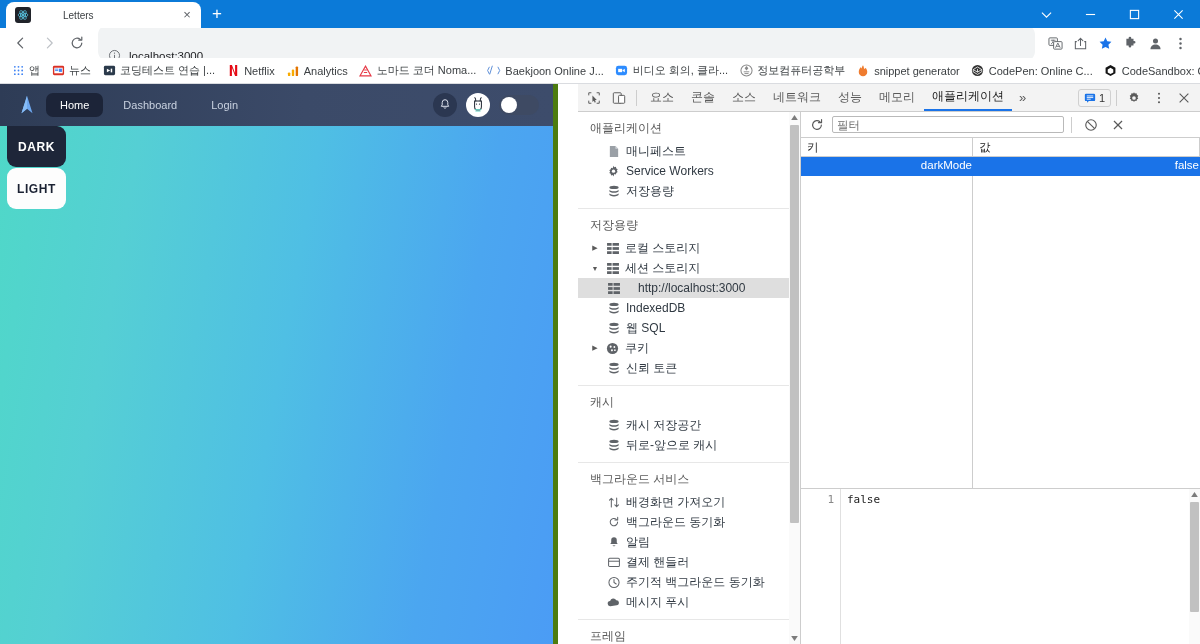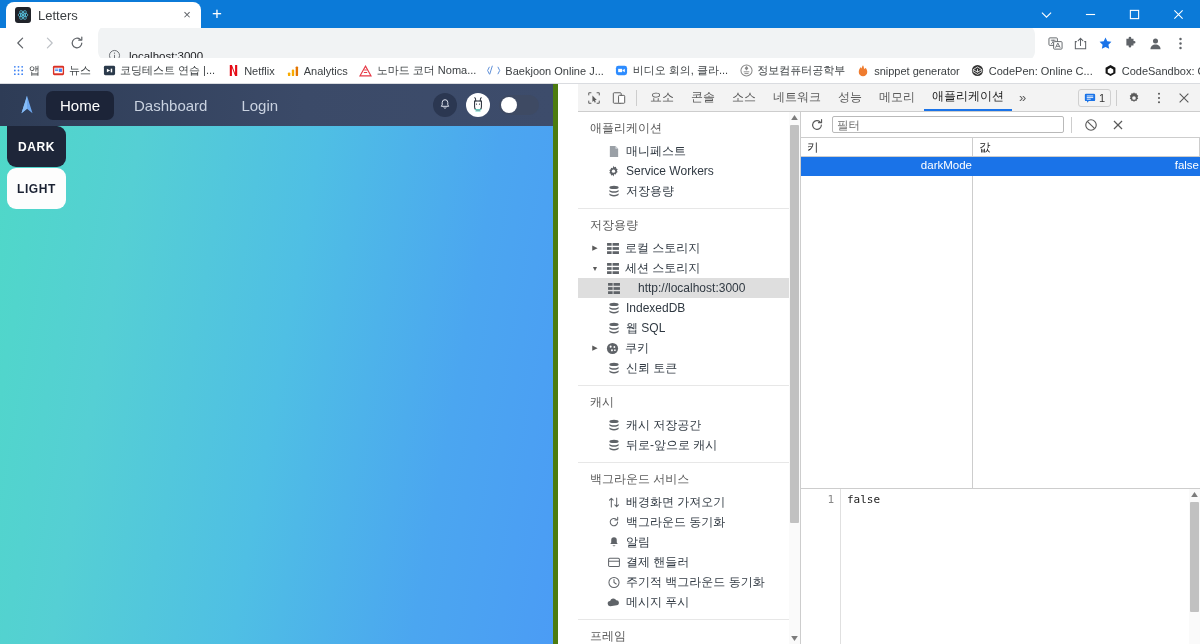--- a/index.html
+++ b/index.html
@@ -20,22 +20,22 @@
   .tab {
     width: 195px; height: 26px; background: #fff;
     border-radius: 8px 8px 0 0; display: flex; align-items: center;
     padding: 0 6px 0 9px; margin-left: 6px; gap: 7px;
   }
   .tab-favicon {
     width: 16px; height: 16px; border-radius: 3px; background: #20232a;
     display: flex; align-items: center; justify-content: center; flex: 0 0 16px;
   }
   .tab-title {
-    font-size: 13px; color: #3c4043; white-space: nowrap; overflow: hidden;
-    text-overflow: ellipsis; flex: 1;
+    font-size: 10px; color: #3c4043; white-space: nowrap; overflow: hidden;
+    text-overflow: ellipsis; flex: 1; margin-left: 25px;
   }
   .tab-close {
     width: 16px; height: 16px; color: #5f6368; font-size: 13px; line-height: 15px;
     text-align: center; flex: 0 0 16px;
   }
   .newtab {
     width: 28px; height: 26px; color: #fff; font-size: 17px; line-height: 24px;
     text-align: center; margin-left: 2px;
   }
   .wincontrols {
@@ -80,21 +80,21 @@
   .devtools { flex: 1; display: flex; flex-direction: column; background: #fff;
               border-left: 5px solid #4d7c0f; min-width: 0; padding-left: 20px; }
 
   
   .site-nav {
     height: 42px; background: linear-gradient(90deg,#2e3c56 0%,#3b4a68 55%,#3d4c6b 100%);
     display: flex; align-items: center; padding: 0 14px; gap: 6px;
   }
   .logo { width: 26px; height: 26px; flex: 0 0 26px; display:flex; align-items:center; justify-content:center; }
   .navlink {
-    font-size: 15px; color: #c9d2e0; padding: 6px 14px; border-radius: 7px;
+    font-size: 11px; color: #c9d2e0; padding: 6px 14px; border-radius: 7px;
   }
   .navlink.active { background: #1c2438; color: #ffffff; }
   .nav-right { margin-left: auto; display: flex; align-items: center; gap: 9px; }
   .bell {
     width: 24px; height: 24px; border-radius: 50%; background: #2b3751;
     display: flex; align-items: center; justify-content: center;
   }
   .avatar {
     width: 24px; height: 24px; border-radius: 50%; background: #fff;
     display: flex; align-items: center; justify-content: center; overflow: hidden;

